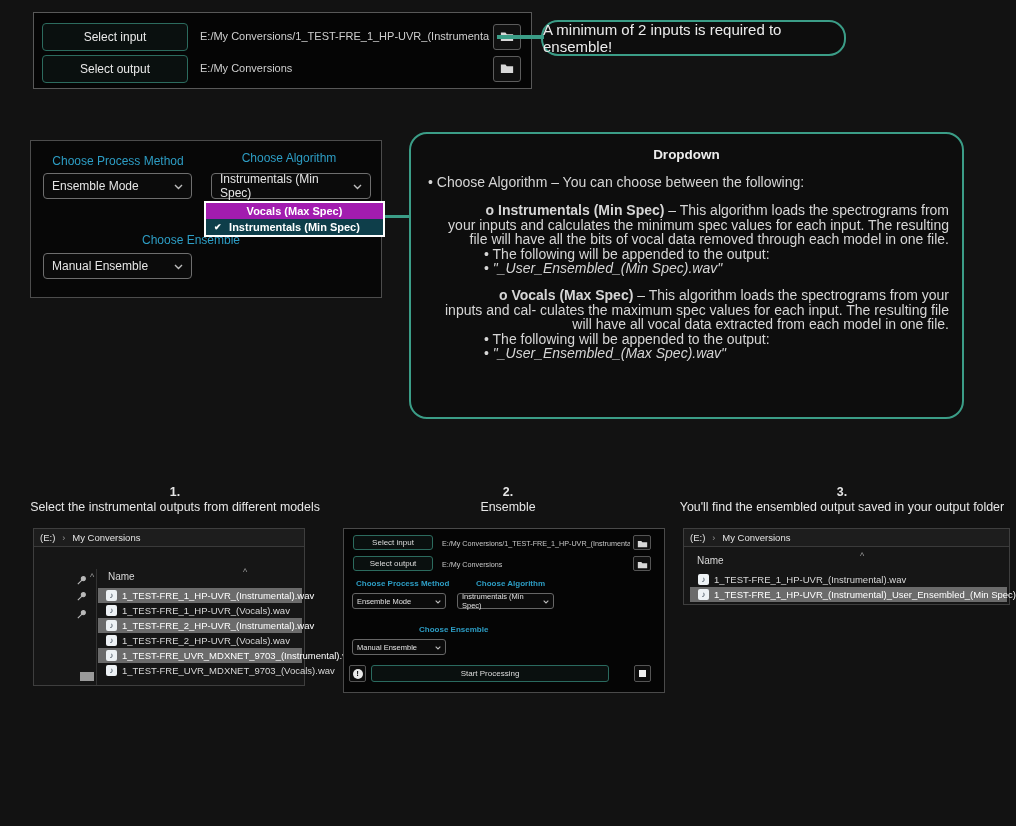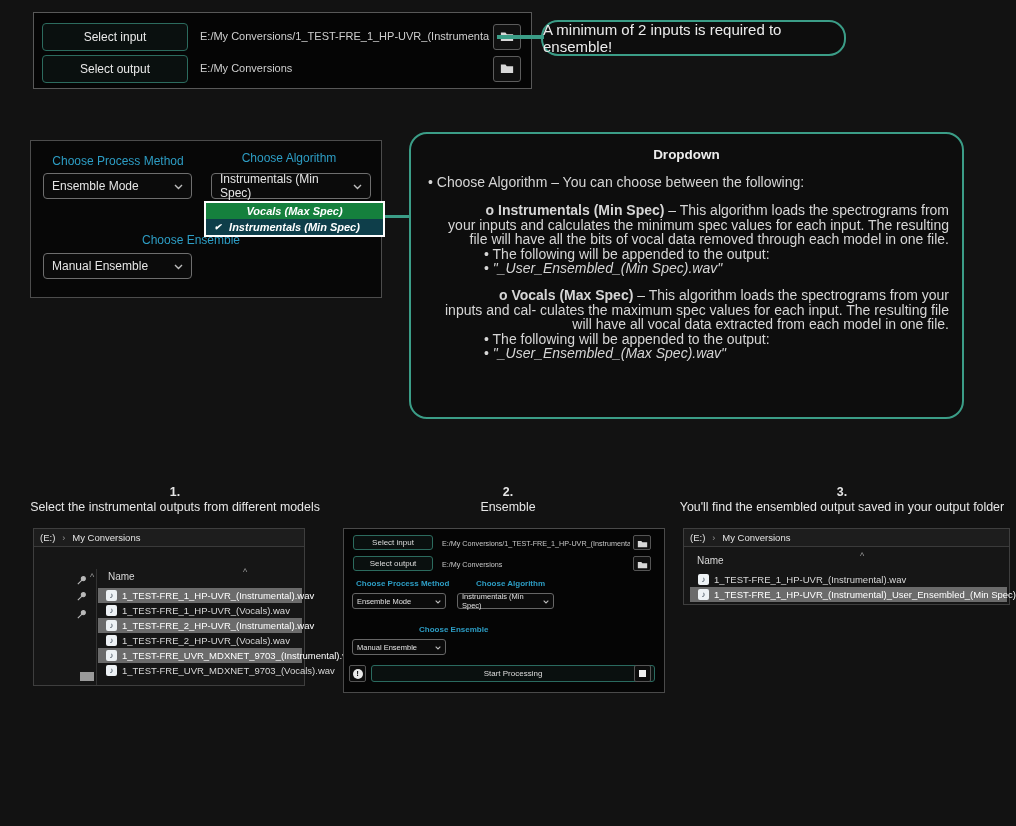--- a/index.html
+++ b/index.html
@@ -18,21 +18,21 @@
   
   .connector1{left:497px;top:35px;width:47px;height:4px;background:#3b9d87;z-index:5;}
   .callout{left:541px;top:20px;width:301px;height:32px;border:2px solid #3b9d87;border-radius:17px;background:#0d0d0d;
            display:flex;align-items:center;justify-content:center;font-size:15px;color:#ececec;z-index:4;}
 
   
   .opt-panel{left:30px;top:140px;width:350px;height:156px;border:1px solid #4c4c4c;background:#070707;}
   .opt-lbl{position:absolute;color:#2d9dc4;font-size:12px;text-align:center;}
   .combo{position:absolute;height:26px;border:1px solid #6e6e6e;border-radius:4px;background:#0b0b0b;color:#e6e6e6;
          font-size:12px;display:flex;align-items:center;justify-content:space-between;padding:0 8px;box-sizing:border-box;}
-  .menu{position:absolute;left:173px;top:60px;width:177px;border:2px solid #ffffff;background:#15803d;z-index:6;font-style:italic;}
+  .menu{position:absolute;left:173px;top:60px;width:177px;border:2px solid #ffffff;background:#a21caf;z-index:6;}
   .menu-item{position:relative;height:16px;display:flex;align-items:center;justify-content:center;
              font-size:11px;font-weight:600;color:#ffffff;}
   .menu-item.checked{background:#0e3e4a;}
   .menu-check{position:absolute;left:8px;font-size:9px;color:#fff;}
   .connector2{left:380px;top:215px;width:29px;height:3px;background:#3b9d87;z-index:5;}
 
   
   .info-panel{left:409px;top:132px;width:555px;height:287px;border:2px solid #3b9d87;border-radius:18px;background:#0d0d0d;box-sizing:border-box;}
   .ip-title{text-align:center;font-weight:bold;font-size:13.5px;color:#ededed;margin:13px 0 0 0;}
   .ip-body{margin:13px 13px 0 17px;font-size:14px;line-height:14.4px;color:#d6d6d6;}
@@ -287,21 +287,21 @@
     <div class="m-combo" style="left:8px;top:110px;width:94px;">
       <span>Manual Ensemble</span>
       <span><svg width="6" height="4" viewBox="0 0 9 6">
             <path d="M1 1l3.5 3.5L8 1" stroke="#bdbdbd" fill="none" stroke-width="1.6"></path>
           </svg></span>
     </div>
 
     <div class="m-sq" style="left:5px;top:136px;">
       <span class="info-disc">!</span>
     </div>
-    <div class="m-btn" style="left:27px;top:136px;width:284px;height:17px;border-color:#2a6a5f;">Start Processing</div>
+    <div class="m-btn" style="left:27px;top:136px;width:238px;height:17px;border-color:#2a6a5f;">Start Processing</div>
     <div class="m-sq" style="left:290px;top:136px;">
       <span class="stop-sq"></span>
     </div>
   </div>
 
   <div class="explorer ex2">
     <div class="ex-addr">
       <span>(E:)</span>
       <span class="ex-sep">›</span>
       <span>My Conversions</span>

